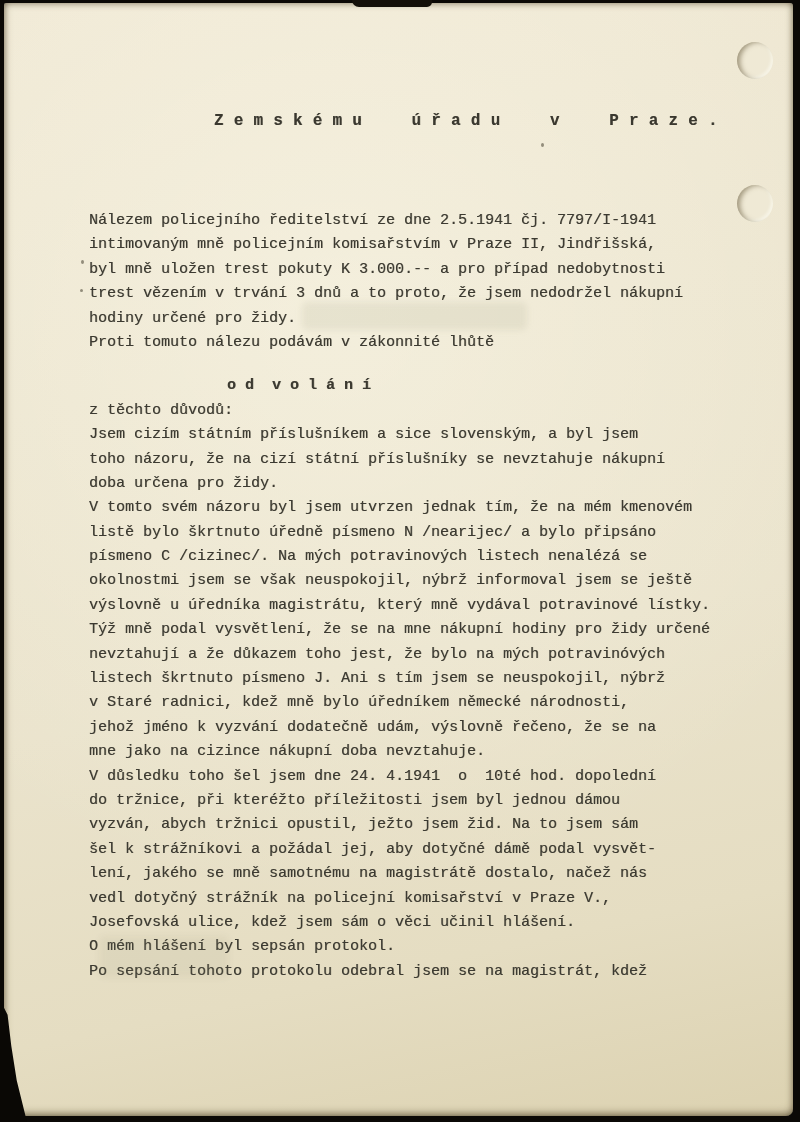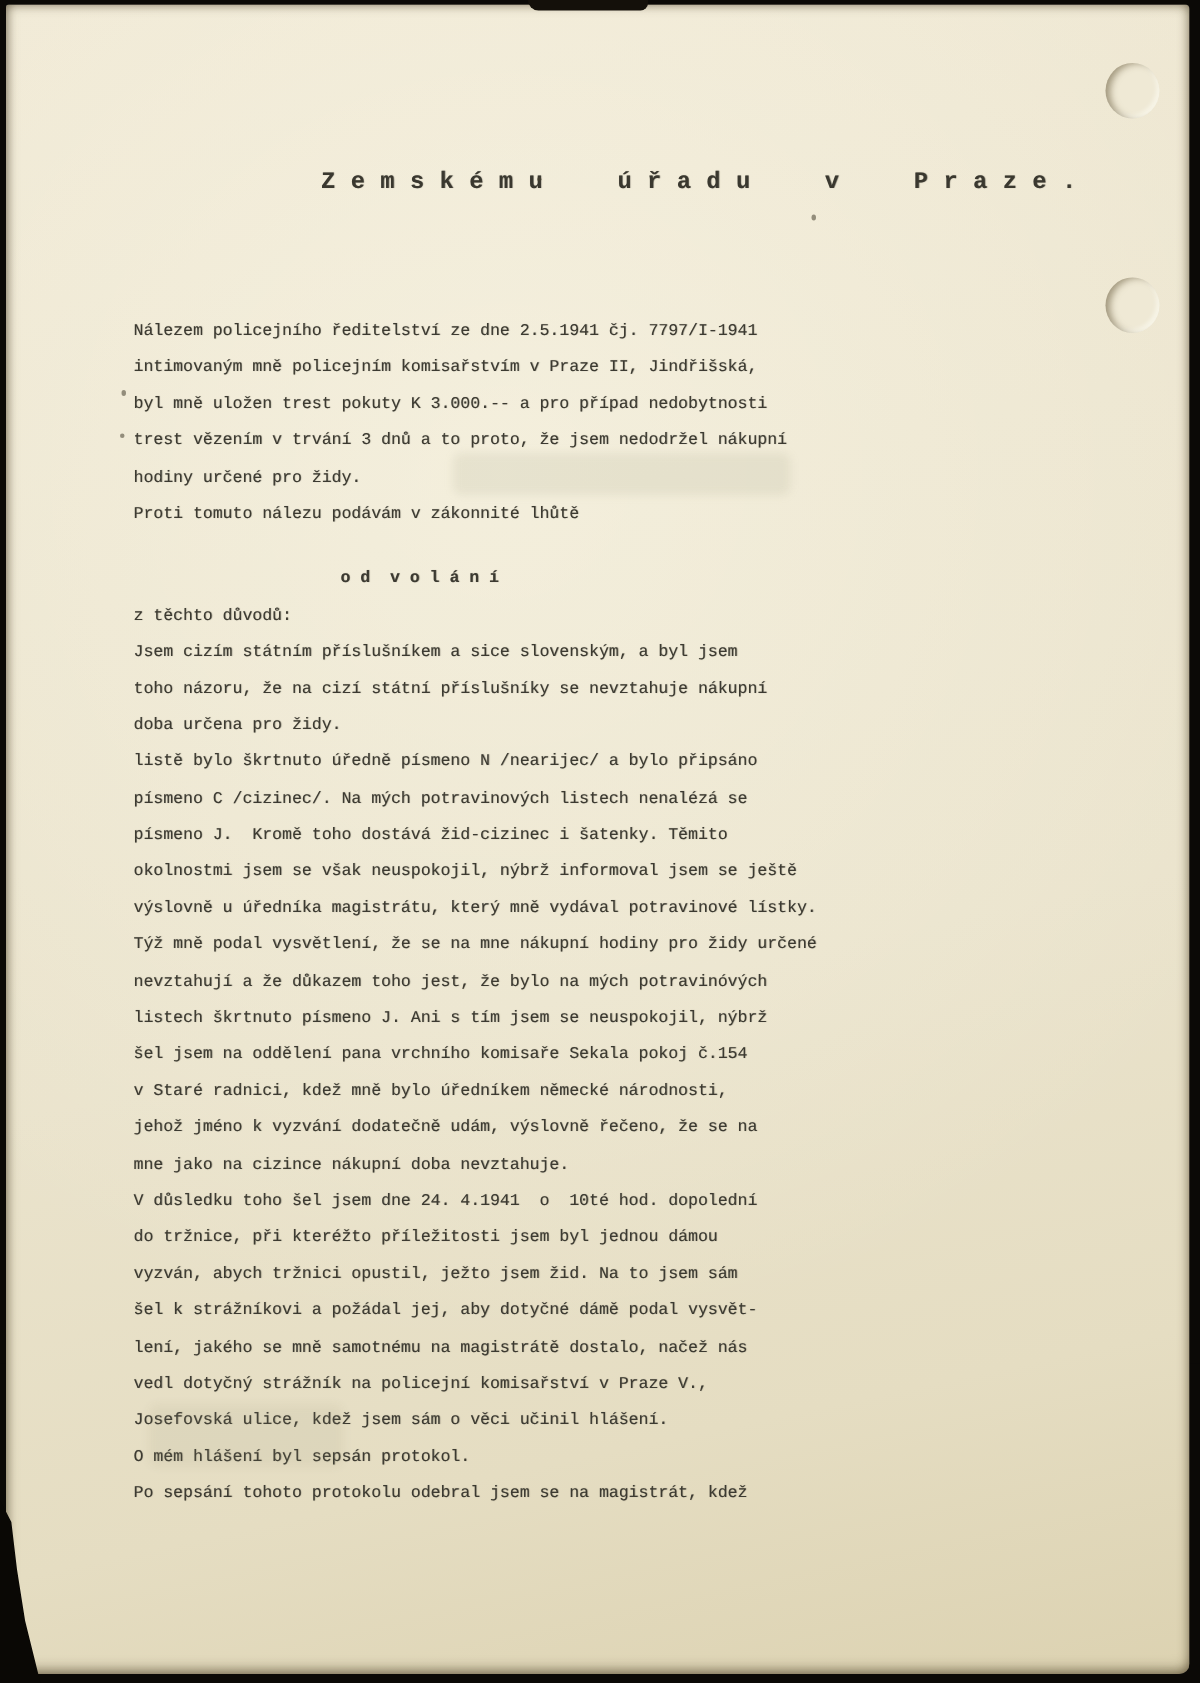--- a/index.html
+++ b/index.html
@@ -69,21 +69,21 @@
     color: #3a382f;
     white-space: pre;
     text-shadow: 0.4px 0 0.5px rgba(58,56,47,0.55);
   }
   #body-text {
     position: absolute;
     left: 85px;
     top: 206px;
     width: 706px;
     color: #3c3a31;
-    font-size: 11px;
+    font-size: 15px;
     line-height: 24.4px;
     text-shadow: 0.4px 0 0.5px rgba(60,58,48,0.50);
   }
   .tline {
     white-space: pre;
     height: 24.4px;
   }
   .tline.heading {
     margin-top: 19px;
     padding-left: 138px;
@@ -119,29 +119,28 @@
         <div class="tline">intimovaným mně policejním komisařstvím v Praze II, Jindřišská,</div>
         <div class="tline">byl mně uložen trest pokuty K 3.000.-- a pro případ nedobytnosti</div>
         <div class="tline">trest vězením v trvání 3 dnů a to proto, že jsem nedodržel nákupní</div>
         <div class="tline">hodiny určené pro židy.</div>
         <div class="tline">Proti tomuto nálezu podávám v zákonnité lhůtě</div>
         <div class="tline heading">o d  v o l á n í</div>
         <div class="tline">z těchto důvodů:</div>
         <div class="tline">Jsem cizím státním příslušníkem a sice slovenským, a byl jsem</div>
         <div class="tline">toho názoru, že na cizí státní příslušníky se nevztahuje nákupní</div>
         <div class="tline">doba určena pro židy.</div>
+        <div class="tline">V tomto svém názoru byl jsem utvrzen jednak tím, že na mém kmenovém</div>
         <div class="tline">listě bylo škrtnuto úředně písmeno N /nearijec/ a bylo připsáno</div>
         <div class="tline">písmeno C /cizinec/. Na mých potravinových listech nenalézá se</div>
-        <div class="tline">písmeno J.  Kromě toho dostává žid-cizinec i šatenky. Těmito</div>
         <div class="tline">okolnostmi jsem se však neuspokojil, nýbrž informoval jsem se ještě</div>
         <div class="tline">výslovně u úředníka magistrátu, který mně vydával potravinové lístky.</div>
         <div class="tline">Týž mně podal vysvětlení, že se na mne nákupní hodiny pro židy určené</div>
         <div class="tline">nevztahují a že důkazem toho jest, že bylo na mých potravinóvých</div>
         <div class="tline">listech škrtnuto písmeno J. Ani s tím jsem se neuspokojil, nýbrž</div>
-        <div class="tline">šel jsem na oddělení pana vrchního komisaře Sekala pokoj č.154</div>
         <div class="tline">v Staré radnici, kdež mně bylo úředníkem německé národnosti,</div>
         <div class="tline">jehož jméno k vyzvání dodatečně udám, výslovně řečeno, že se na</div>
         <div class="tline">mne jako na cizince nákupní doba nevztahuje.</div>
         <div class="tline">V důsledku toho šel jsem dne 24. 4.1941  o  10té hod. dopolední</div>
         <div class="tline">do tržnice, při kteréžto příležitosti jsem byl jednou dámou</div>
         <div class="tline">vyzván, abych tržnici opustil, ježto jsem žid. Na to jsem sám</div>
         <div class="tline">šel k strážníkovi a požádal jej, aby dotyčné dámě podal vysvět-</div>
         <div class="tline">lení, jakého se mně samotnému na magistrátě dostalo, načež nás</div>
         <div class="tline">vedl dotyčný strážník na policejní komisařství v Praze V.,</div>
         <div class="tline">Josefovská ulice, kdež jsem sám o věci učinil hlášení.</div>

